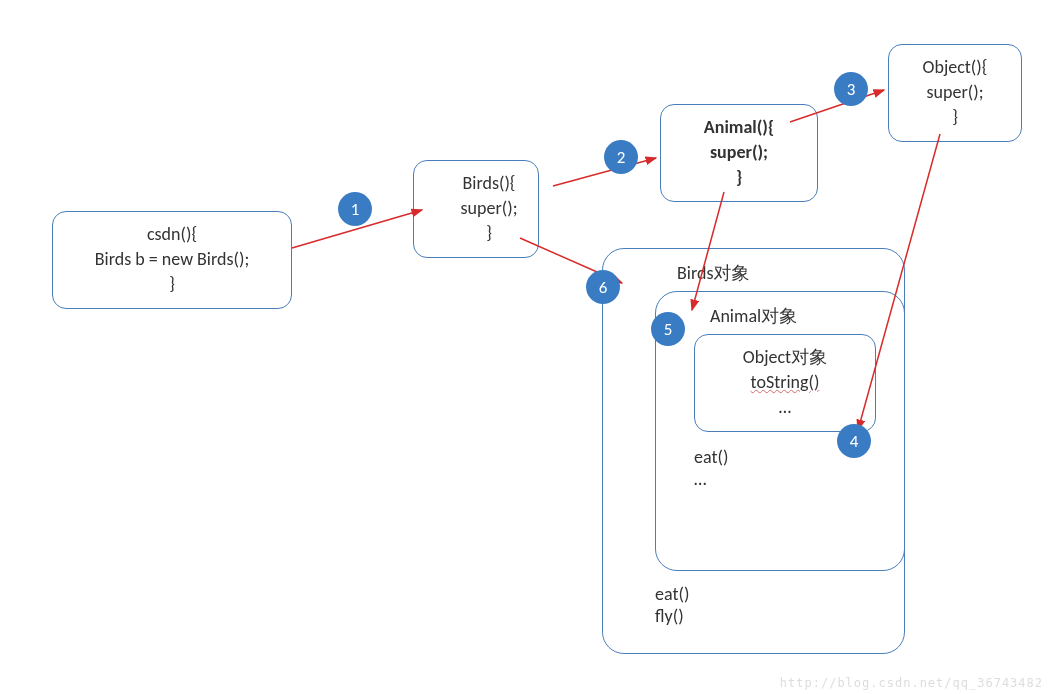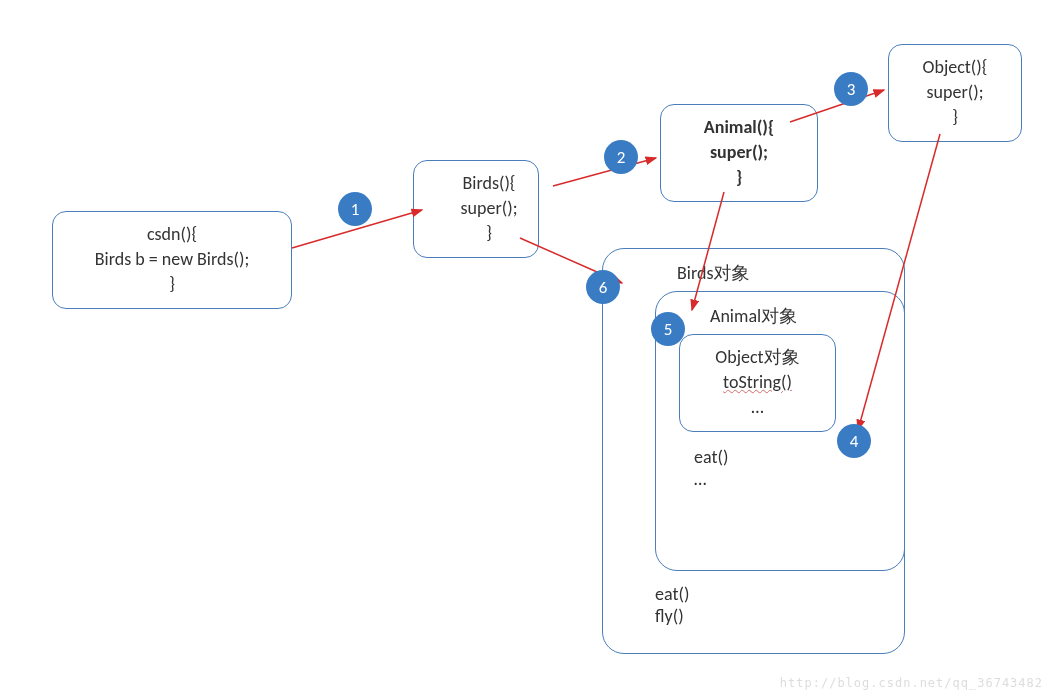--- a/index.html
+++ b/index.html
@@ -114,21 +114,21 @@
   <div> super();</div>
   <div>}</div>
 </div>
 
 <div class="nested-container" style="left:602px; top:248px; width:303px; height:406px;">
   <div class="inner-label" style="padding-left:60px;">Birds对象</div>
 
   <div class="nested-container" style="position:relative; left:30px; top:2px; width:250px; height:280px;margin-left:8px;">
     <div class="inner-label" style="padding-left:40px;">Animal对象</div>
 
-    <div class="box" style="position:relative; left:9px; top:2px; width:157px;">
+    <div class="box" style="position:relative; left:24px; top:2px; width:182px;">
       <div>Object对象</div>
       <div class="underline-wavy">toString()</div>
       <div>…</div>
     </div>
 
     <div class="methods" style="padding-left:24px; margin-top:16px;">
       <div>eat()</div>
       <div>…</div>
     </div>
   </div>

